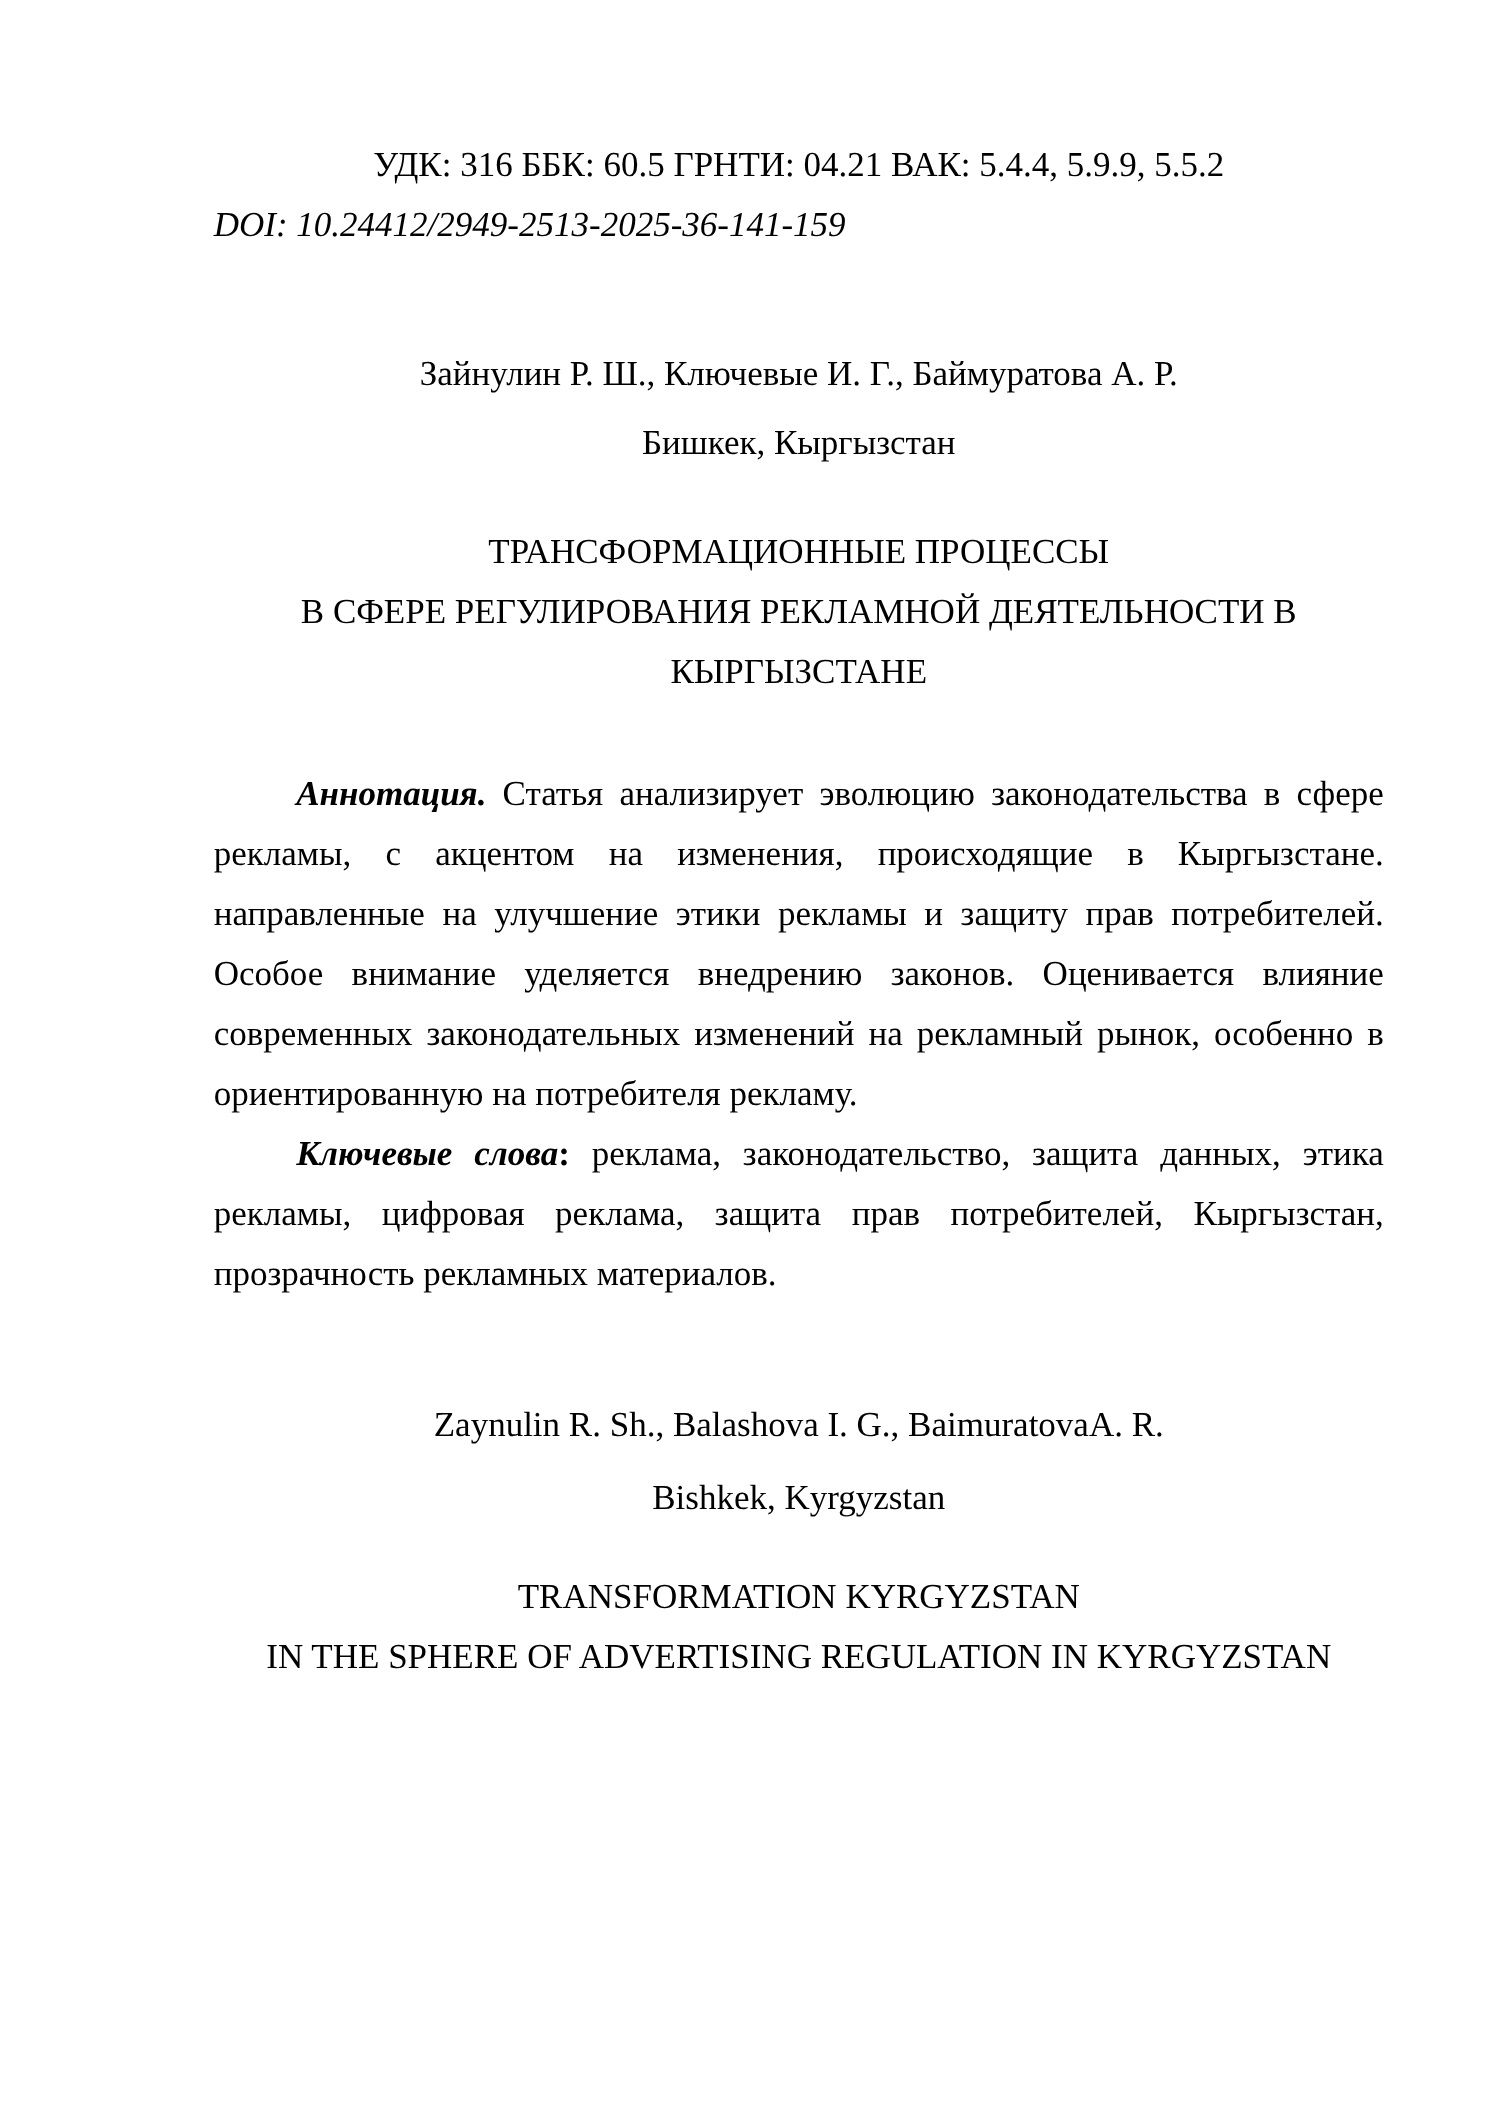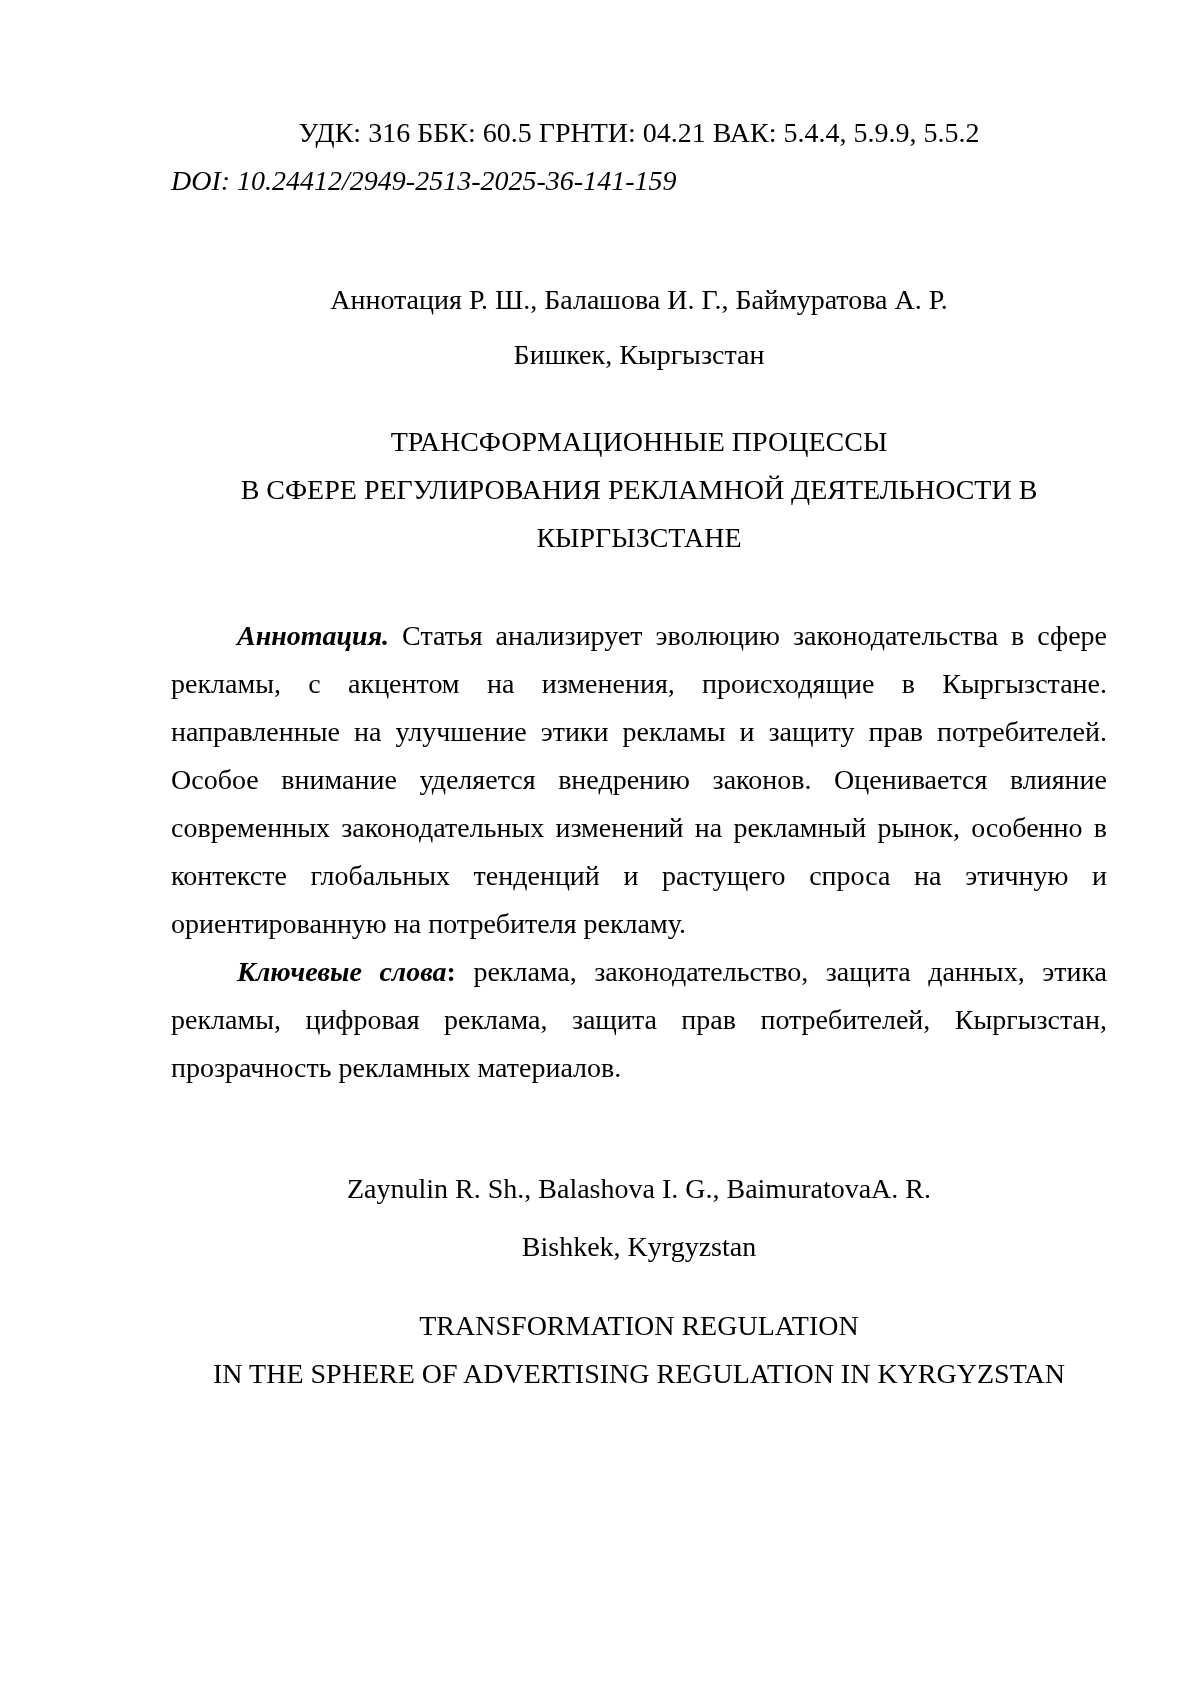--- a/index.html
+++ b/index.html
@@ -55,49 +55,48 @@
 </head>
 <body>
 
 <div class="page">
   <div class="content">
 
     <div class="line center udk-line">УДК: 316 ББК: 60.5 ГРНТИ: 04.21 ВАК: 5.4.4, 5.9.9, 5.5.2</div>
 
     <div class="line italic doi-line">DOI: 10.24412/2949-2513-2025-36-141-159</div>
 
-    <div class="line center authors-ru">Аннотация Р. Ш., Балашова И. Г., Баймуратова А. Р.</div>
+    <div class="line center authors-ru">Зайнулин Р. Ш., Ключевые И. Г., Баймуратова А. Р.</div>
 
     <div class="line center city-ru">Бишкек, Кыргызстан</div>
 
     <div class="title-ru bold center">
       <span class="line">ТРАНСФОРМАЦИОННЫЕ ПРОЦЕССЫ</span>
       <span class="line">В СФЕРЕ РЕГУЛИРОВАНИЯ РЕКЛАМНОЙ ДЕЯТЕЛЬНОСТИ В</span>
       <span class="line">КЫРГЫЗСТАНЕ</span>
     </div>
 
     <div class="abstract-para">
       <span class="line jline first-indent"><span class="lead">Аннотация.</span> <span>Статья анализирует эволюцию законодательства в сфере</span></span>
       <span class="line jline">рекламы, с акцентом на изменения, происходящие в Кыргызстане.</span>
       <span class="line jline">направленные на улучшение этики рекламы и защиту прав потребителей.</span>
       <span class="line jline">Особое внимание уделяется внедрению законов. Оценивается влияние</span>
       <span class="line jline">современных законодательных изменений на рекламный рынок, особенно в</span>
-      <span class="line jline">контексте глобальных тенденций и растущего спроса на этичную и</span>
       <span class="line jline-end">ориентированную на потребителя рекламу.</span>
     </div>
 
     <div class="keywords-para">
       <span class="line jline first-indent"><span class="lead">Ключевые слова</span><span class="lead-colon">:</span> <span>реклама, законодательство, защита данных, этика</span></span>
       <span class="line jline">рекламы, цифровая реклама, защита прав потребителей, Кыргызстан,</span>
       <span class="line jline-end">прозрачность рекламных материалов.</span>
     </div>
 
     <div class="line center authors-en">Zaynulin R. Sh., Balashova I. G., BaimuratovaA. R.</div>
 
     <div class="line center city-en">Bishkek, Kyrgyzstan</div>
 
     <div class="title-en bold center">
-      <span class="line">TRANSFORMATION REGULATION</span>
+      <span class="line">TRANSFORMATION KYRGYZSTAN</span>
       <span class="line">IN THE SPHERE OF ADVERTISING REGULATION IN KYRGYZSTAN</span>
     </div>
 
   </div>
 </div>
 
 </body></html>

